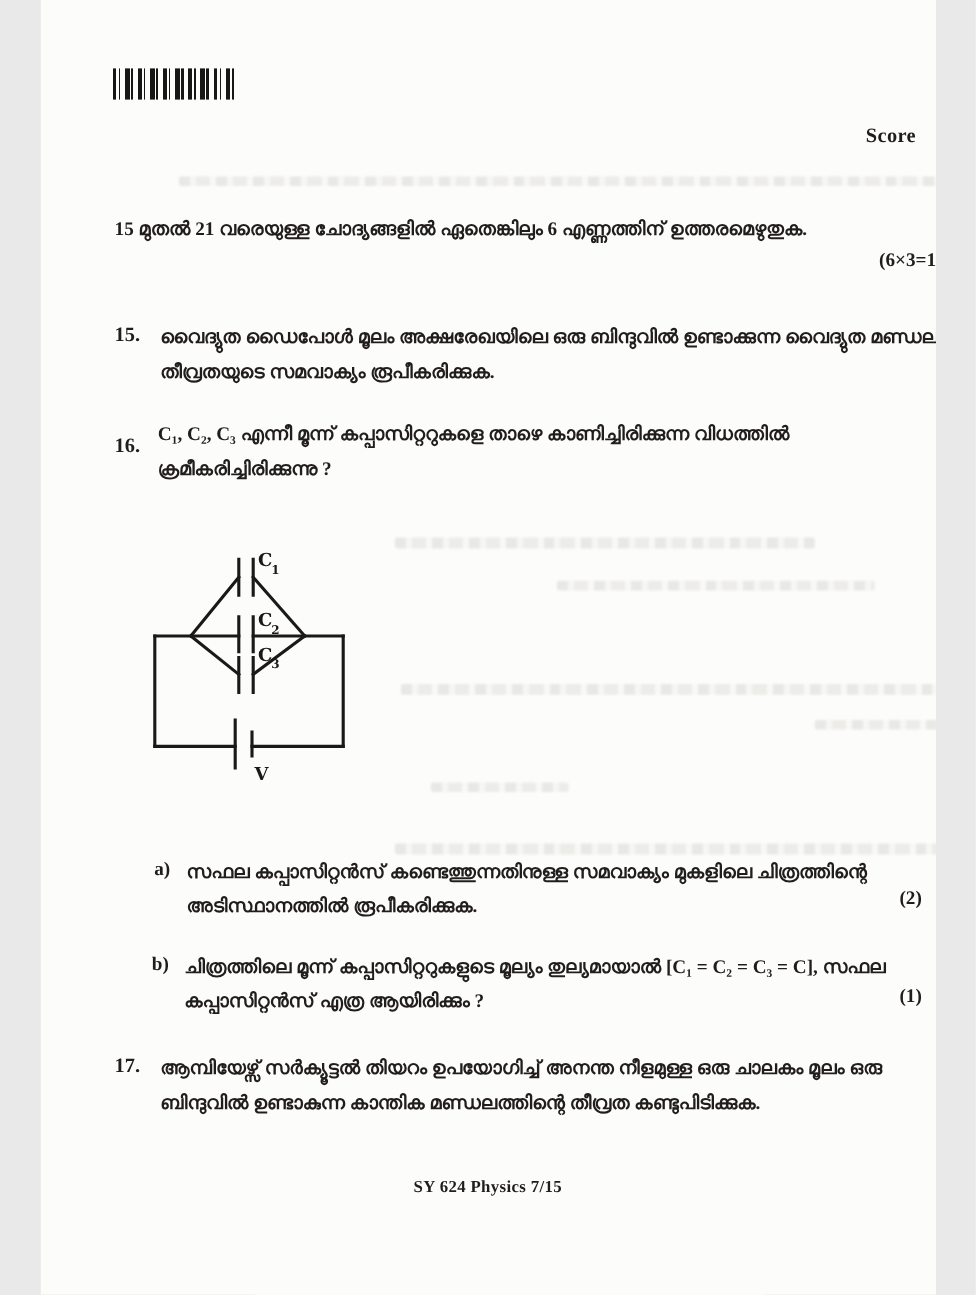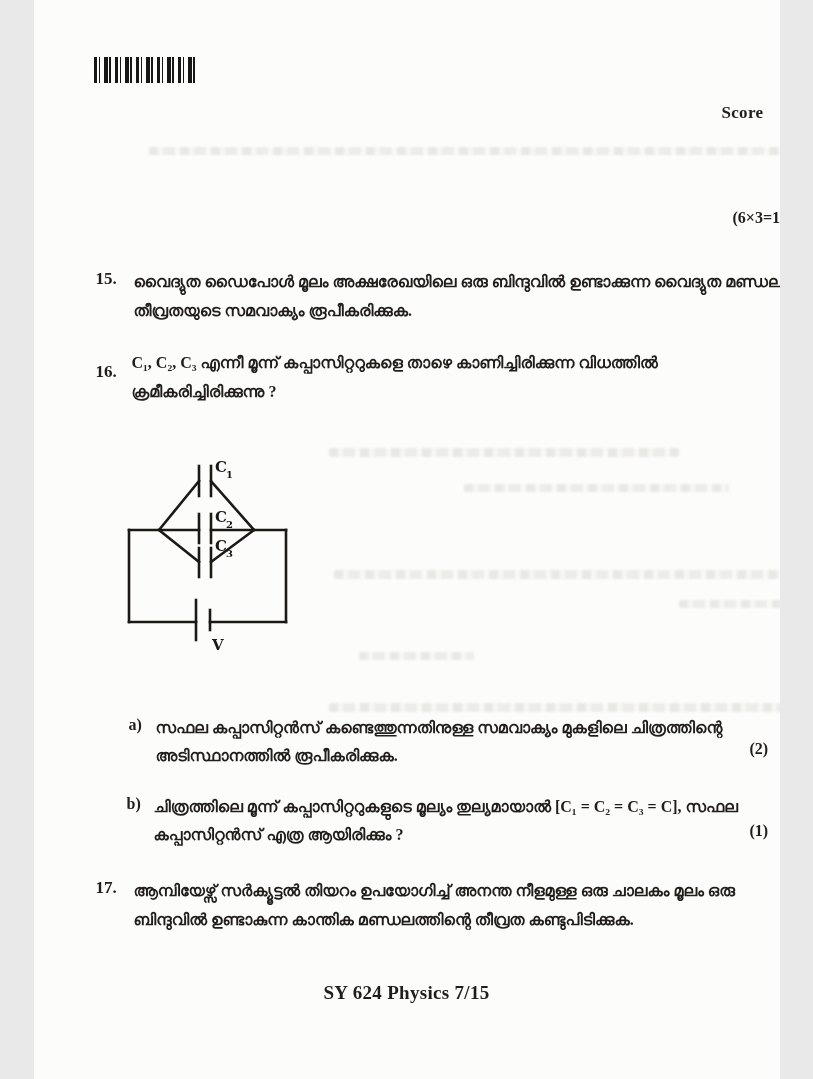--- a/index.html
+++ b/index.html
@@ -54,21 +54,21 @@
   .sub-label { font-size:16px; font-weight:bold; }
   .sub-a-label { left:95px; top:716px; }
   .sub-a-text { left:122px; top:714px; width:575px; max-height:76px; line-height:28px; }
   .sub-a-marks { left:716px; top:740px; font-size:16px; font-weight:bold; }
   .sub-b-label { left:93px; top:795px; }
   .sub-b-text { left:120px; top:793px; width:590px; max-height:80px; line-height:28px; }
   .sub-b-marks { left:716px; top:822px; font-size:16px; font-weight:bold; }
 
   .footer {
     left:0; right:0; top:982px; text-align:center;
-    font-size:19px; font-weight:bold; letter-spacing:.3px;
+    font-size:14px; font-weight:bold; letter-spacing:.3px;
   }
 
   .circuit { left:88px; top:450px; }
   .circuit path, .circuit line { stroke:#1b1916; stroke-width:2.6; fill:none; stroke-linecap:square; }
   .circuit text { fill:#1b1916; font-family:"DejaVu Serif", serif; font-weight:bold; }
   .cap-label { font-size:15px; }
   .cap-sub { font-size:10px; }
 
   .qr { left:755px; top:512px; }
 
@@ -89,20 +89,21 @@
   <div class="abs score">Score</div>
 
   <div class="abs ghost" style="left:115px;top:147px;width:640px;height:8px;"></div>
   <div class="abs ghost" style="left:295px;top:448px;width:350px;height:9px;"></div>
   <div class="abs ghost" style="left:430px;top:484px;width:265px;height:8px;"></div>
   <div class="abs ghost" style="left:300px;top:570px;width:475px;height:9px;"></div>
   <div class="abs ghost" style="left:645px;top:600px;width:115px;height:8px;"></div>
   <div class="abs ghost" style="left:325px;top:652px;width:115px;height:8px;"></div>
   <div class="abs ghost" style="left:295px;top:703px;width:470px;height:9px;"></div>
 
+  <div class="abs instr instr-1">15 മുതൽ 21 വരെയുള്ള ചോദ്യങ്ങളിൽ ഏതെങ്കിലും 6 എണ്ണത്തിന് ഉത്തരമെഴുതുക.</div>
   <div class="abs marks-total">(6×3=18)</div>
 
   <div class="abs qnum q15-num">15.</div>
   <div class="abs qtext q15-text">വൈദ്യുത ഡൈപോൾ മൂലം അക്ഷരേഖയിലെ ഒരു ബിന്ദുവിൽ ഉണ്ടാക്കുന്ന വൈദ്യുത മണ്ഡല തീവ്രതയുടെ സമവാക്യം രൂപീകരിക്കുക.</div>
 
   <div class="abs qnum q16-num">16.</div>
   <div class="abs qtext q16-text">C₁, C₂, C₃ എന്നീ മൂന്ന് കപ്പാസിറ്ററുകളെ താഴെ കാണിച്ചിരിക്കുന്ന വിധത്തിൽ ക്രമീകരിച്ചിരിക്കുന്നു ?</div>
 
   <svg class="abs circuit" width="180" height="205" viewBox="0 0 180 205" xmlns="http://www.w3.org/2000/svg">
 

